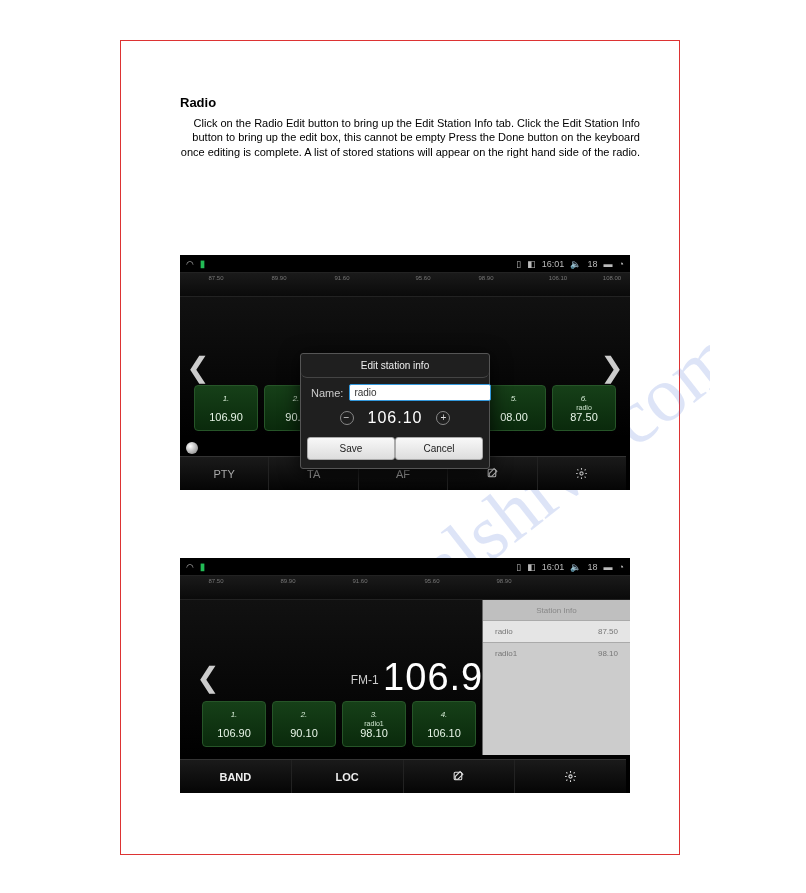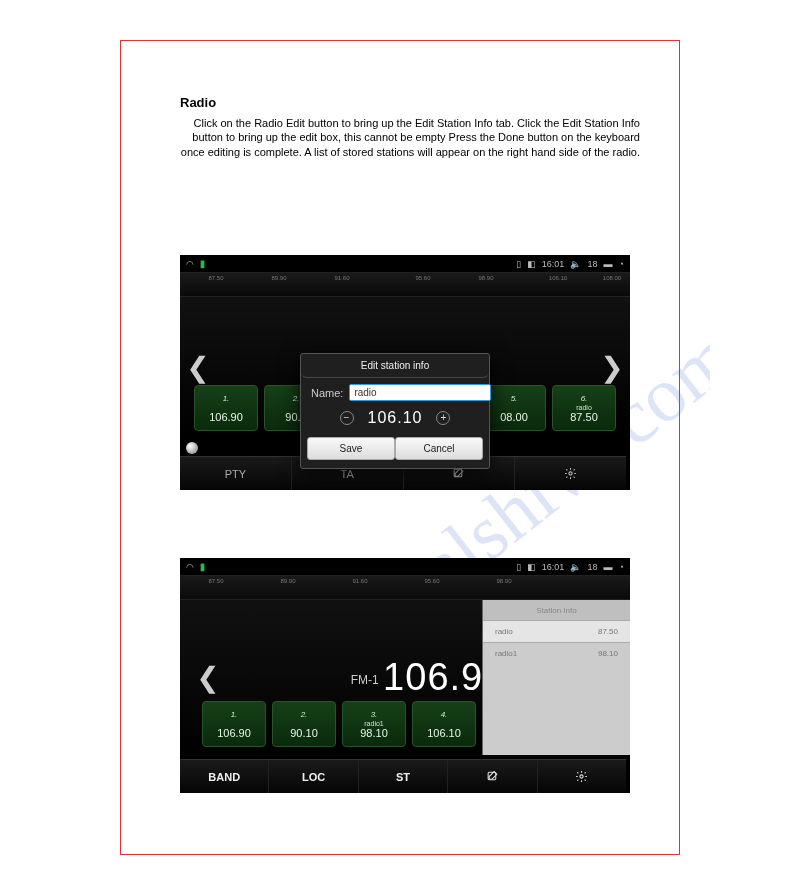--- a/index.html
+++ b/index.html
@@ -195,20 +195,21 @@
         <div class="dlg-btns">
           <div class="dlg-btn">Save</div>
           <div class="dlg-btn">Cancel</div>
         </div>
       </div>
     </div>
     <div class="dot"></div>
     <div class="bottombar">
       <div class="bcell">PTY</div>
       <div class="bcell">TA</div>
+      <div class="bcell">AF</div>
       <div class="bcell">
         <svg class="editicon" viewBox="0 0 24 24" fill="none" stroke="#bbb" stroke-width="2">
             <rect x="4" y="4" width="14" height="14" rx="2"></rect>
             <path d="M15 3l5 5-9 9H6v-5z"></path>
           </svg>
       </div>
       <div class="bcell">
         <svg class="gearicon" viewBox="0 0 24 24" fill="none" stroke="#bbb" stroke-width="2">
             <circle cx="12" cy="12" r="3"></circle>
             <path d="M12 2v3M12 19v3M4.2 4.2l2.1 2.1M17.7 17.7l2.1 2.1M2 12h3M19 12h3M4.2 19.8l2.1-2.1M17.7 6.3l2.1-2.1"></path>
@@ -275,21 +276,20 @@
         </div>
         <div class="sp-row">
           <span>radio1</span>
           <span>98.10</span>
         </div>
       </div>
     </div>
     <div class="bottombar">
       <div class="bcell" style="color:#eee;font-weight:bold">BAND</div>
       <div class="bcell" style="color:#eee;font-weight:bold">LOC</div>
-      <div class="bcell" style="color:#eee;font-weight:bold">ST</div>
       <div class="bcell">
         <svg class="editicon" viewBox="0 0 24 24" fill="none" stroke="#ddd" stroke-width="2">
             <rect x="4" y="4" width="14" height="14" rx="2"></rect>
             <path d="M15 3l5 5-9 9H6v-5z"></path>
           </svg>
       </div>
       <div class="bcell">
         <svg class="gearicon" viewBox="0 0 24 24" fill="none" stroke="#ddd" stroke-width="2">
             <circle cx="12" cy="12" r="3"></circle>
             <path d="M12 2v3M12 19v3M4.2 4.2l2.1 2.1M17.7 17.7l2.1 2.1M2 12h3M19 12h3M4.2 19.8l2.1-2.1M17.7 6.3l2.1-2.1"></path>

